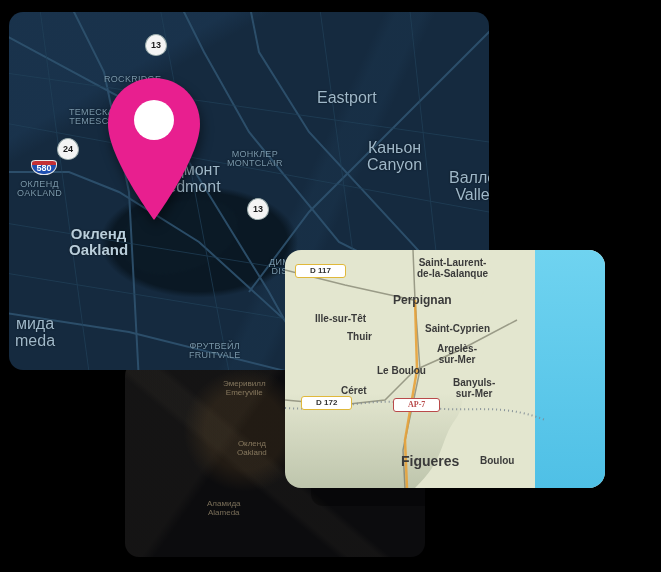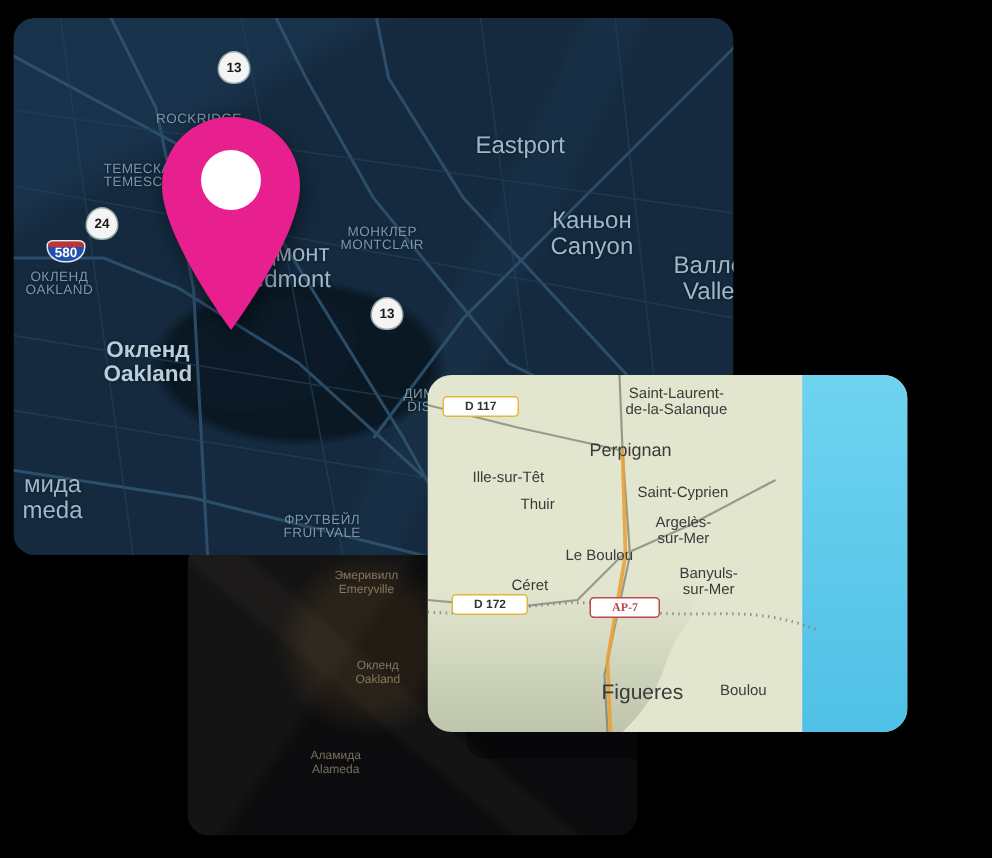--- a/index.html
+++ b/index.html
@@ -131,23 +131,23 @@
     top: 0; bottom: 0; right: 70px; width: 120px;
     pointer-events: none;
   }
   .map-perp .lbl {
     position: absolute;
     color: #3a3a3a;
     font-size: 10px;
     line-height: 1.05;
     text-align: center;
     white-space: nowrap;
-    font-weight: 400;
-  }
-  .map-perp .lbl.bold { font-weight: 400; font-size: 12px; }
+    font-weight: 700;
+  }
+  .map-perp .lbl.bold { font-weight: 700; font-size: 12px; }
   .road-badge {
     position: absolute;
     background: #fff;
     border: 1px solid #e0b83a;
     border-radius: 3px;
     padding: 0 14px;
     font-size: 8px;
     font-weight: 600;
     color: #333;
     line-height: 12px;

